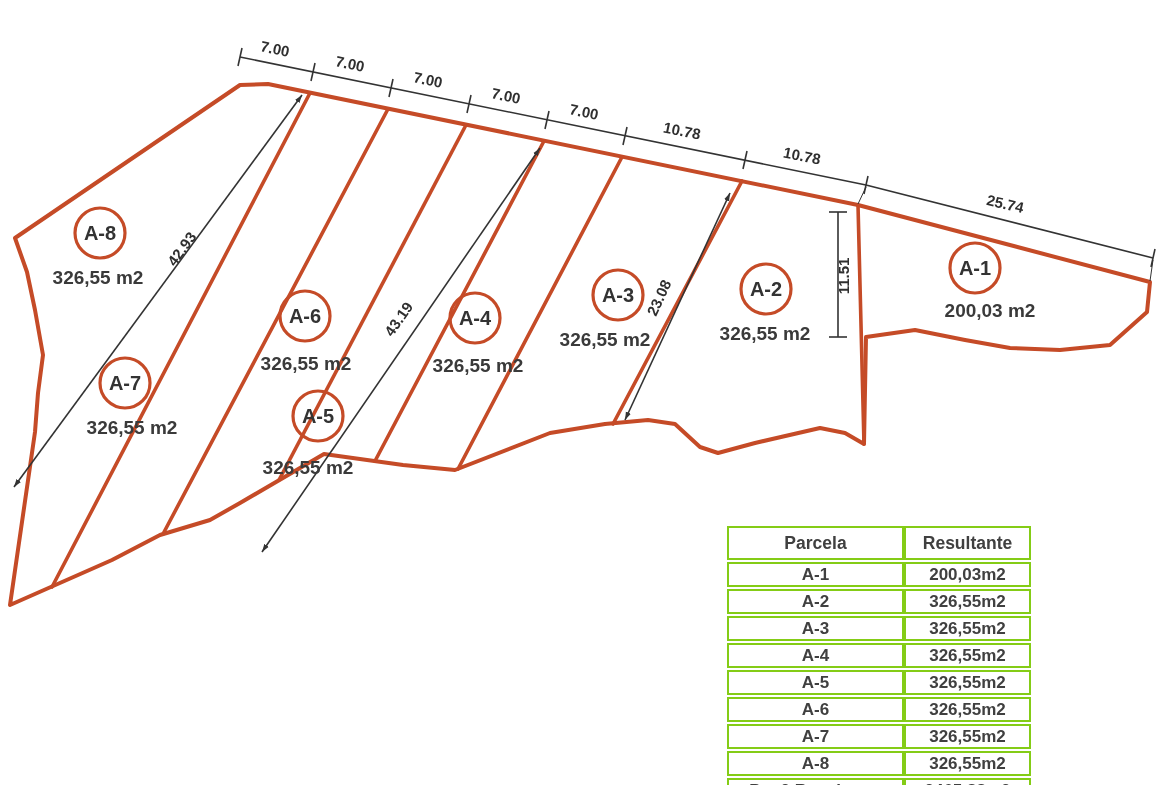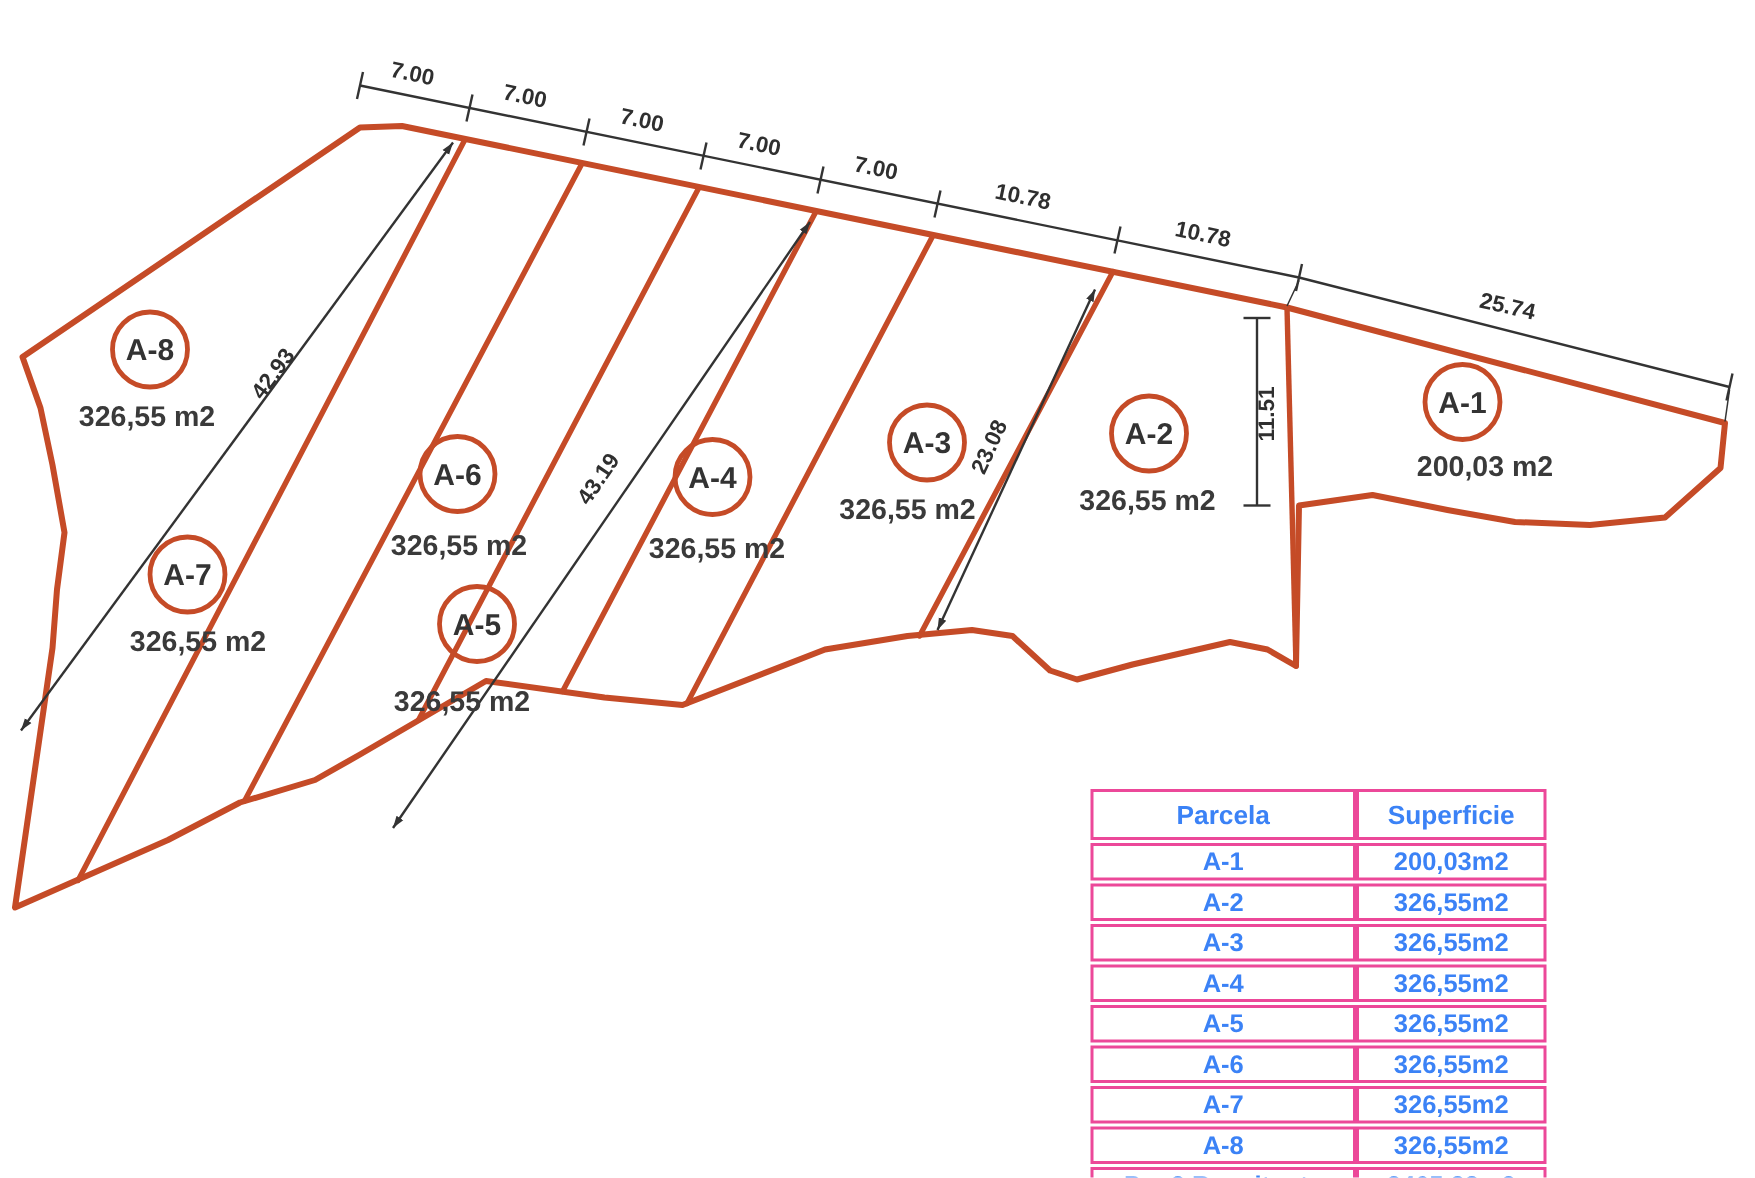--- a/index.html
+++ b/index.html
@@ -17,24 +17,24 @@
   .circTxt{ font-size:20px; font-weight:700; fill:#333333; }
   .dimTxt{ font-size:15px; font-weight:700; fill:#2f2f2f; }
 
   
   table.parcelas{
     position:absolute; left:727px; top:524px;
     border-collapse:separate; border-spacing:0 2px;
     font-family:"Liberation Sans", sans-serif;
   }
   table.parcelas td{
-    border:2px solid #ec4899;
+    border:2px solid #84cc16;
     background:#ffffff;
     text-align:center; vertical-align:middle;
-    font-size:17px; font-weight:700; color:#3b82f6;
+    font-size:17px; font-weight:700; color:#404040;
     padding:0;
   }
   table.parcelas .hdr td{ height:30px; font-size:17.5px; }
   table.parcelas .row td{ height:21px; }
   td.c1{ width:173px; }
   td.c2{ width:123px; }
 </style>
 </head>
 <body>
 
@@ -148,21 +148,21 @@
         <text class="circTxt" x="975" y="275" text-anchor="middle">A-1</text>
         <text class="areaTxt" x="990" y="317" text-anchor="middle">200,03 m2</text>
       </g>
     </g>
   </svg>
 
   <table class="parcelas">
     <tbody>
       <tr class="hdr">
         <td class="c1">Parcela</td>
-        <td class="c2">Superficie</td>
+        <td class="c2">Resultante</td>
       </tr>
       <tr class="row">
         <td class="c1">A-1</td>
         <td class="c2">200,03m2</td>
       </tr>
       <tr class="row">
         <td class="c1">A-2</td>
         <td class="c2">326,55m2</td>
       </tr>
       <tr class="row">

